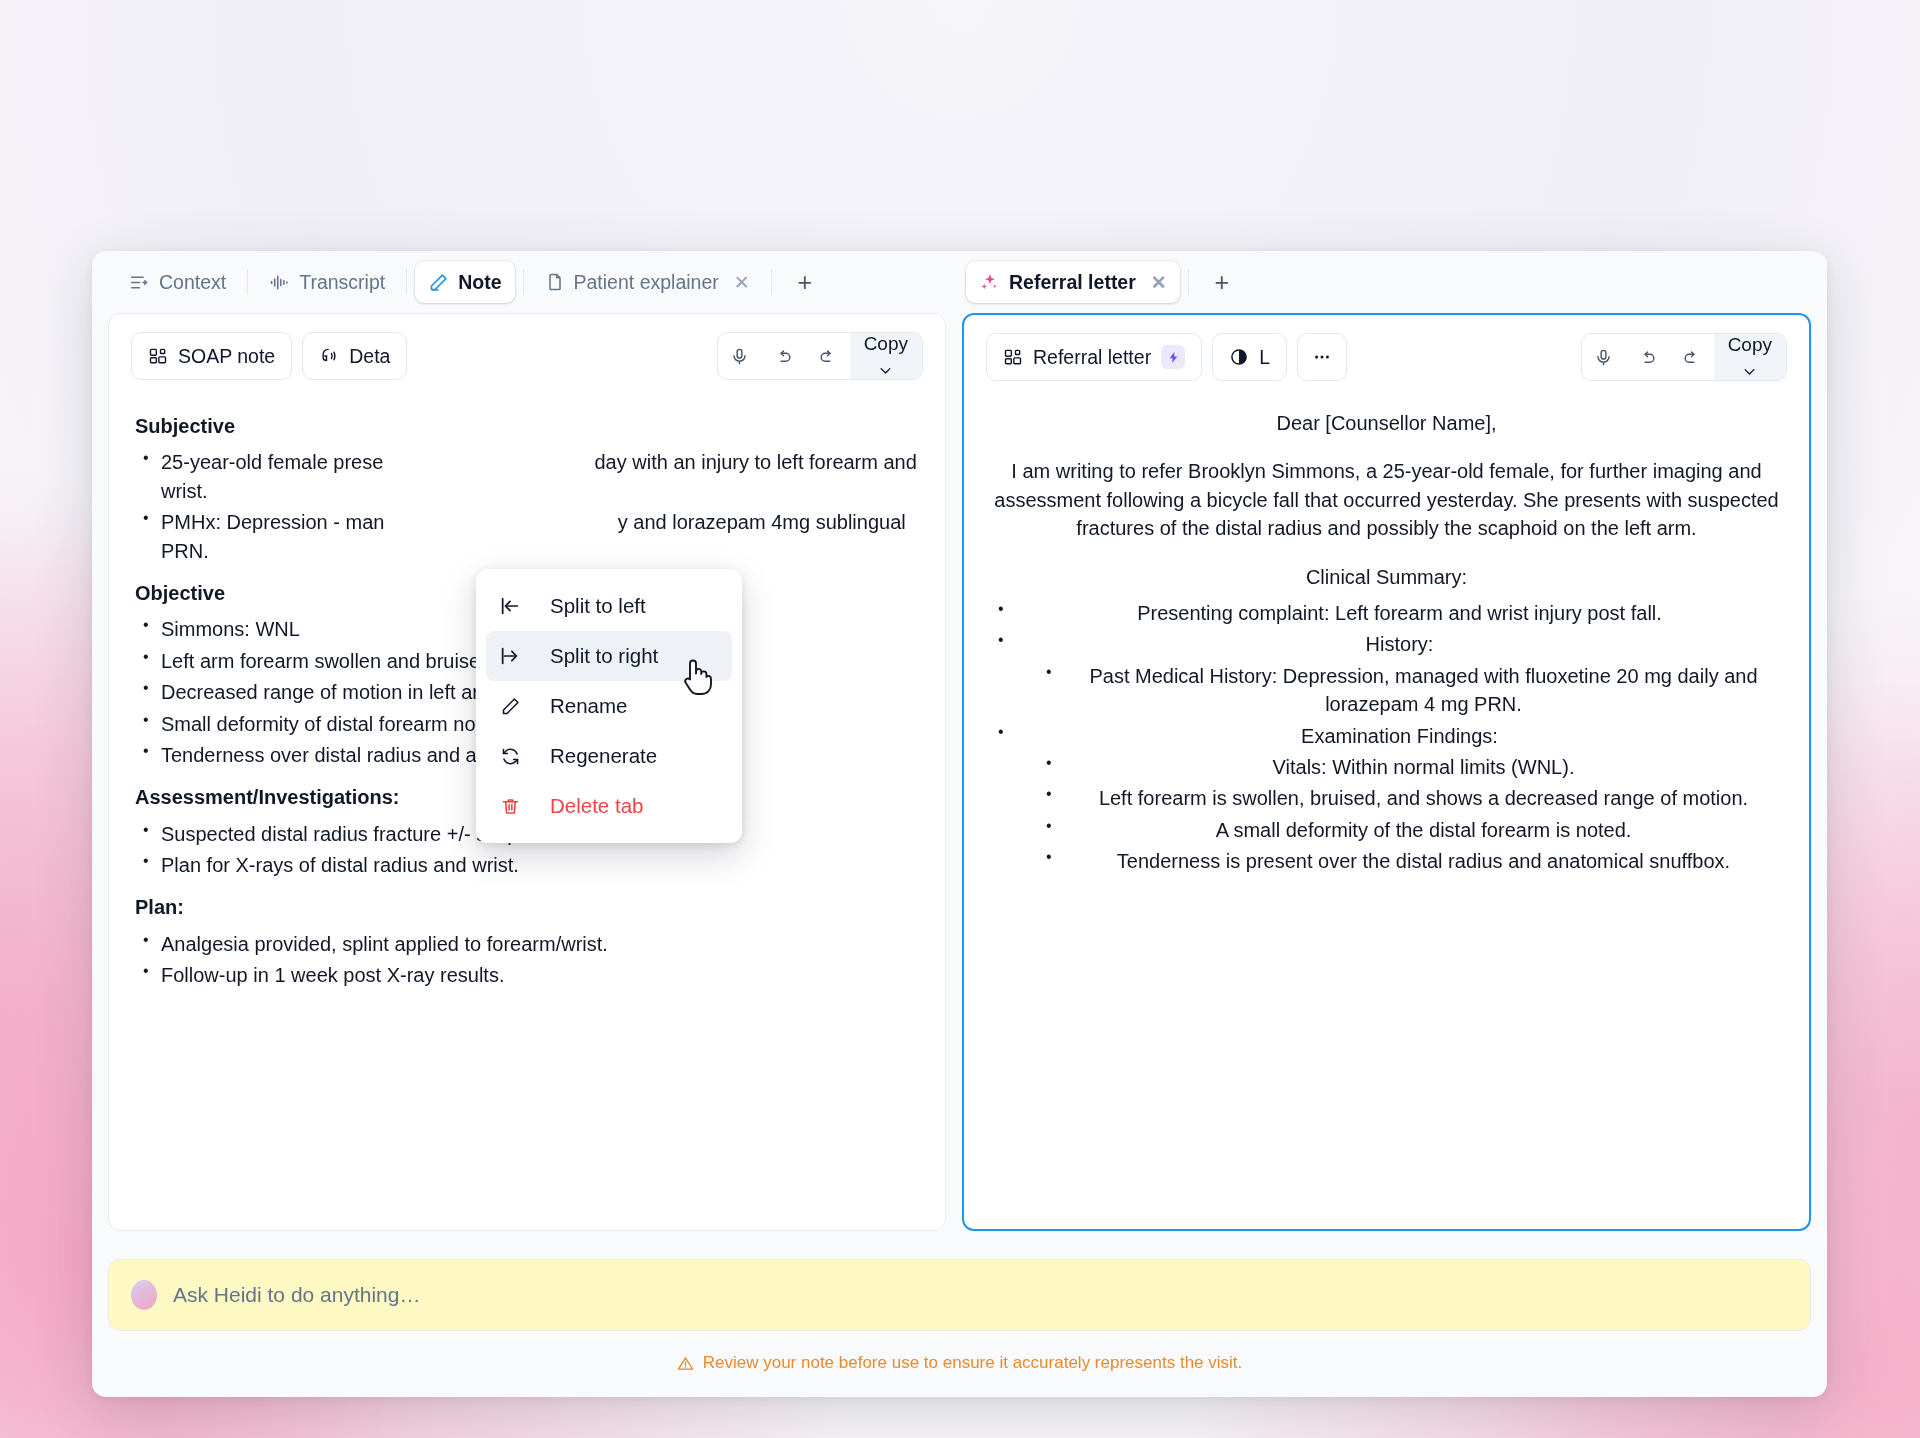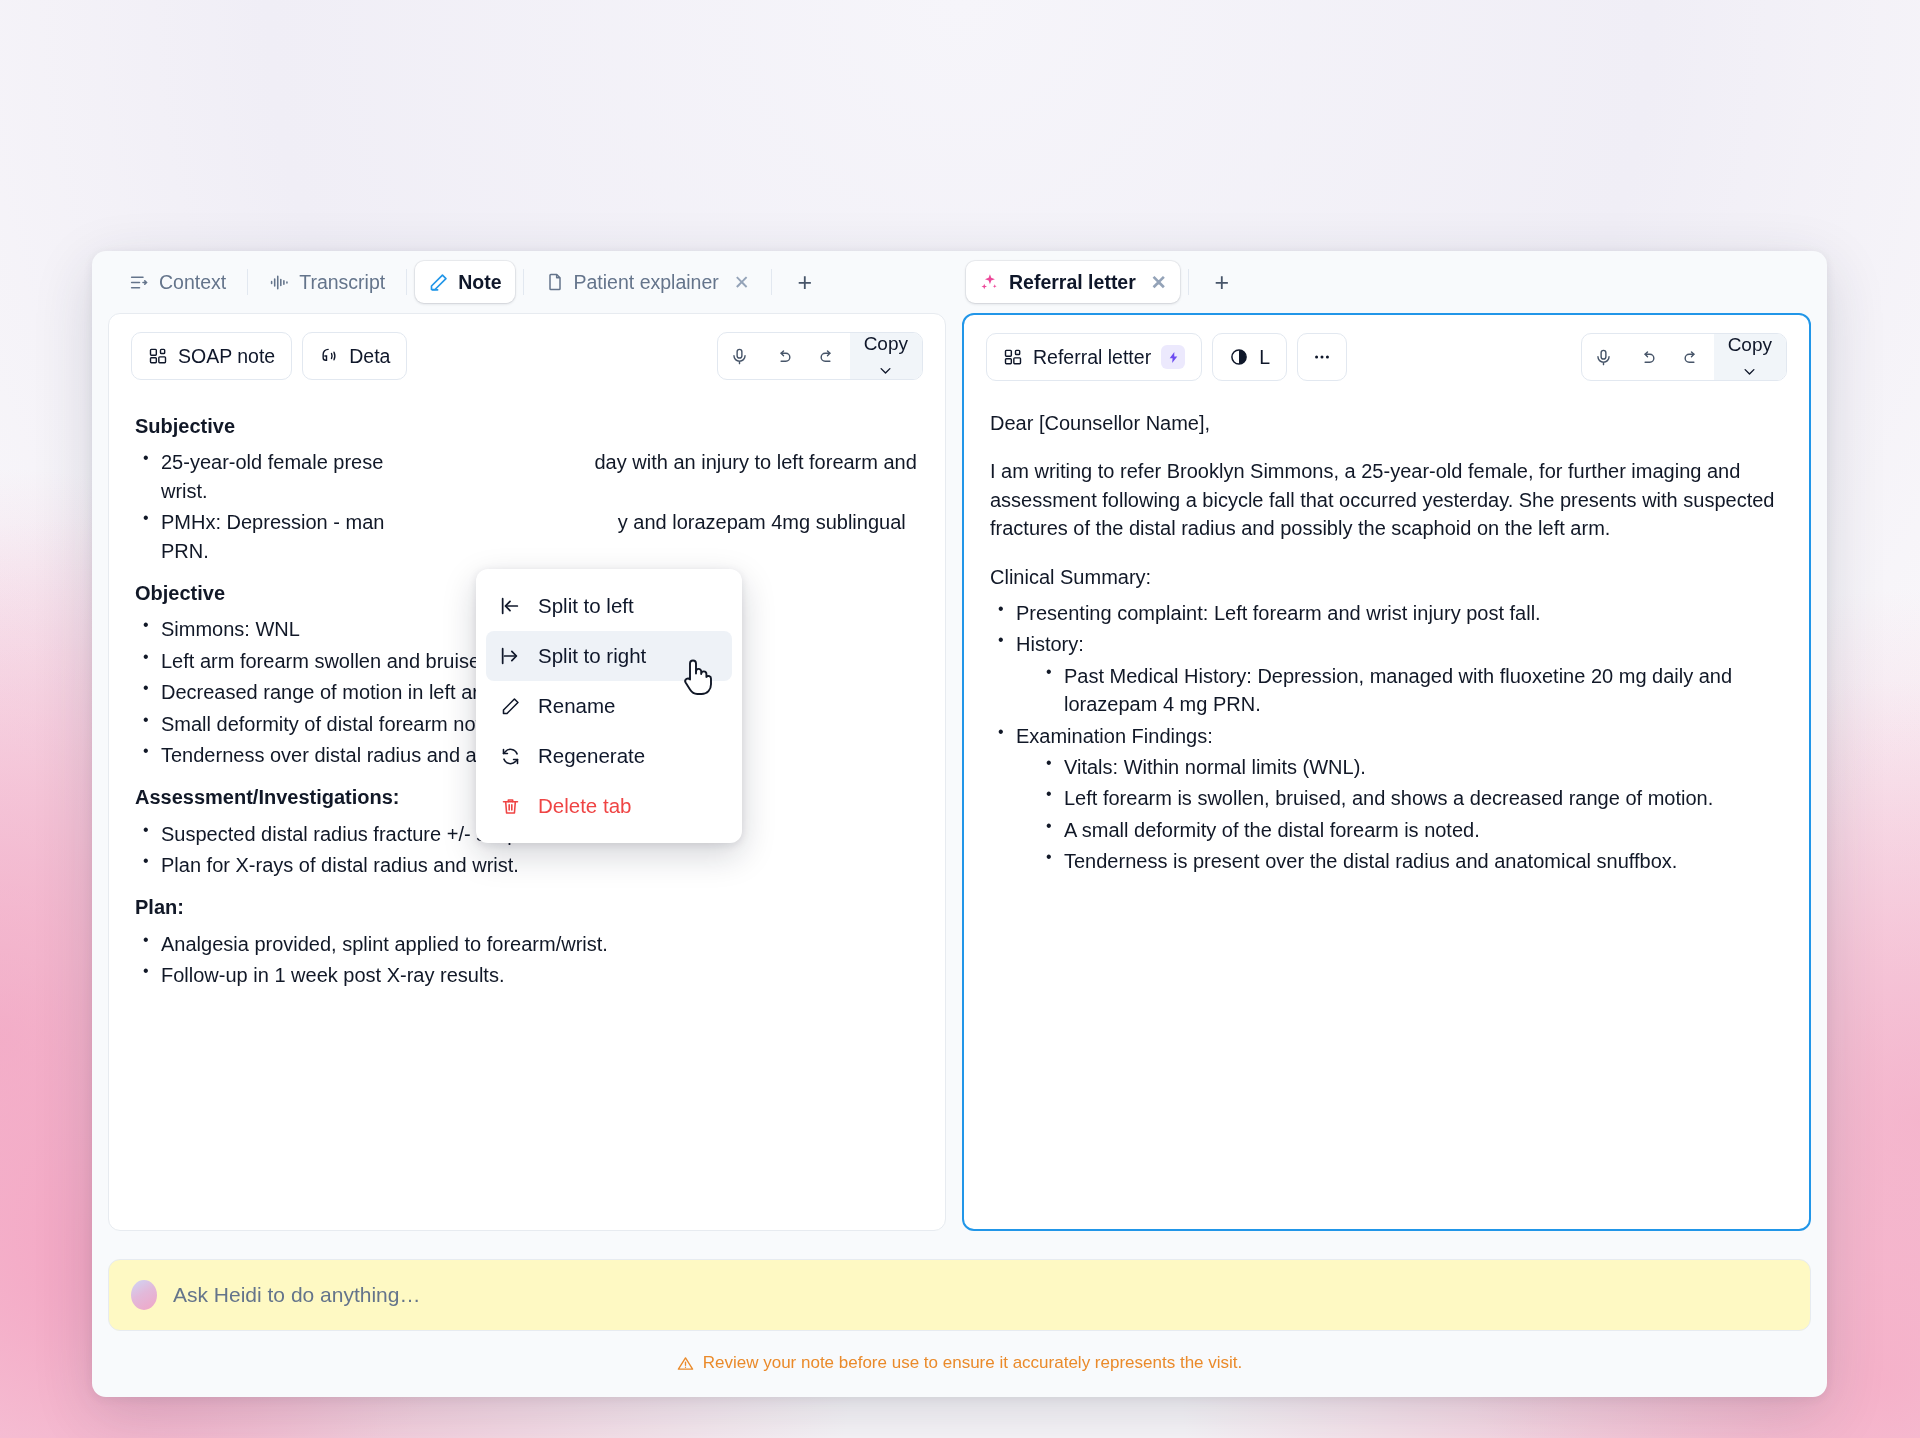--- a/index.html
+++ b/index.html
@@ -32,21 +32,21 @@
 
   
   .panes {
     position: absolute;
     left: 0; top: 0; right: 0;
     height: 992px;
     display: flex;
   }
   .pane { position: relative; }
   .pane-left  { width: 862px; }
-  .pane-right { width: 873px; }
+  .pane-right { width: 873px; text-align: center; }
 
   
   .tabstrip {
     height: 62px;
     display: flex;
     align-items: center;
     padding-left: 24px;
     gap: 0px;
   }
   .tabstrip.right { padding-left: 12px; }
@@ -153,21 +153,21 @@
     position: absolute;
     left: 384px; top: 318px;
     width: 266px;
     background: #ffffff;
     border-radius: 12px;
     box-shadow: 0 12px 34px rgba(15,23,42,0.18), 0 2px 8px rgba(15,23,42,0.10);
     padding: 12px 10px;
     z-index: 40;
   }
   .ctx-item {
-    display: flex; align-items: center; gap: 16px;
+    display: flex; align-items: center; gap: 28px;
     height: 50px; padding: 0 12px;
     border-radius: 8px;
     font-size: 20.5px; color: #0f172a;
     cursor: pointer; white-space: nowrap;
   }
   .ctx-item.hover { background: #eef2f7; }
   .ctx-item.danger { color: #ef4444; }
   .ctx-icon { width: 24px; display: flex; align-items: center; justify-content: center; flex: none; }
 
   

